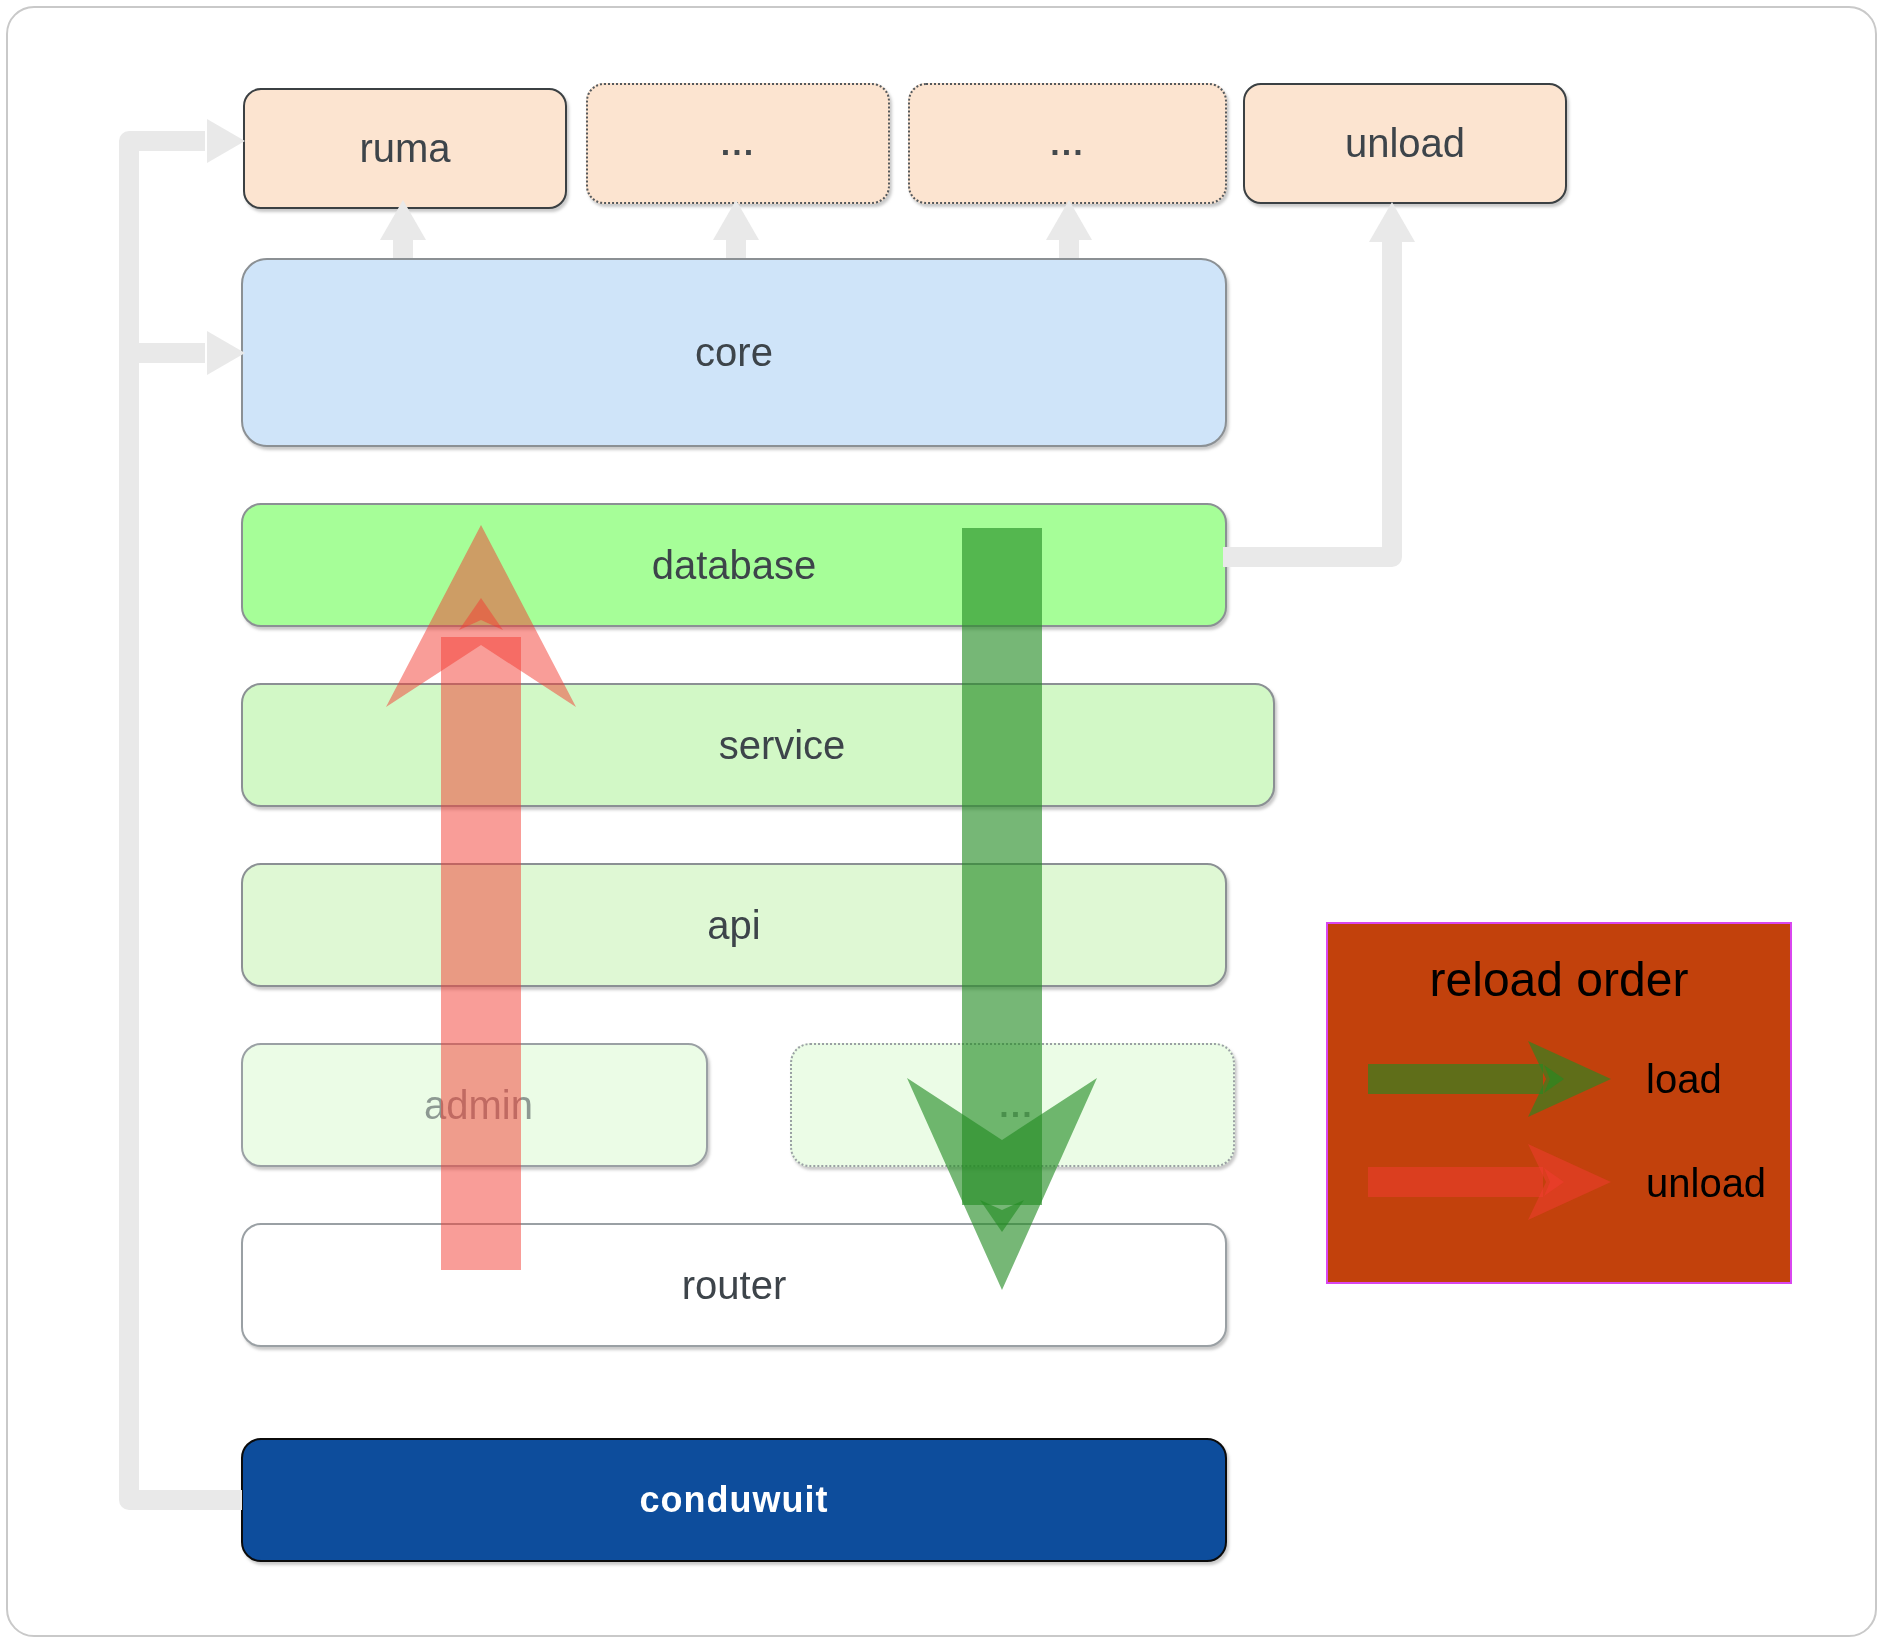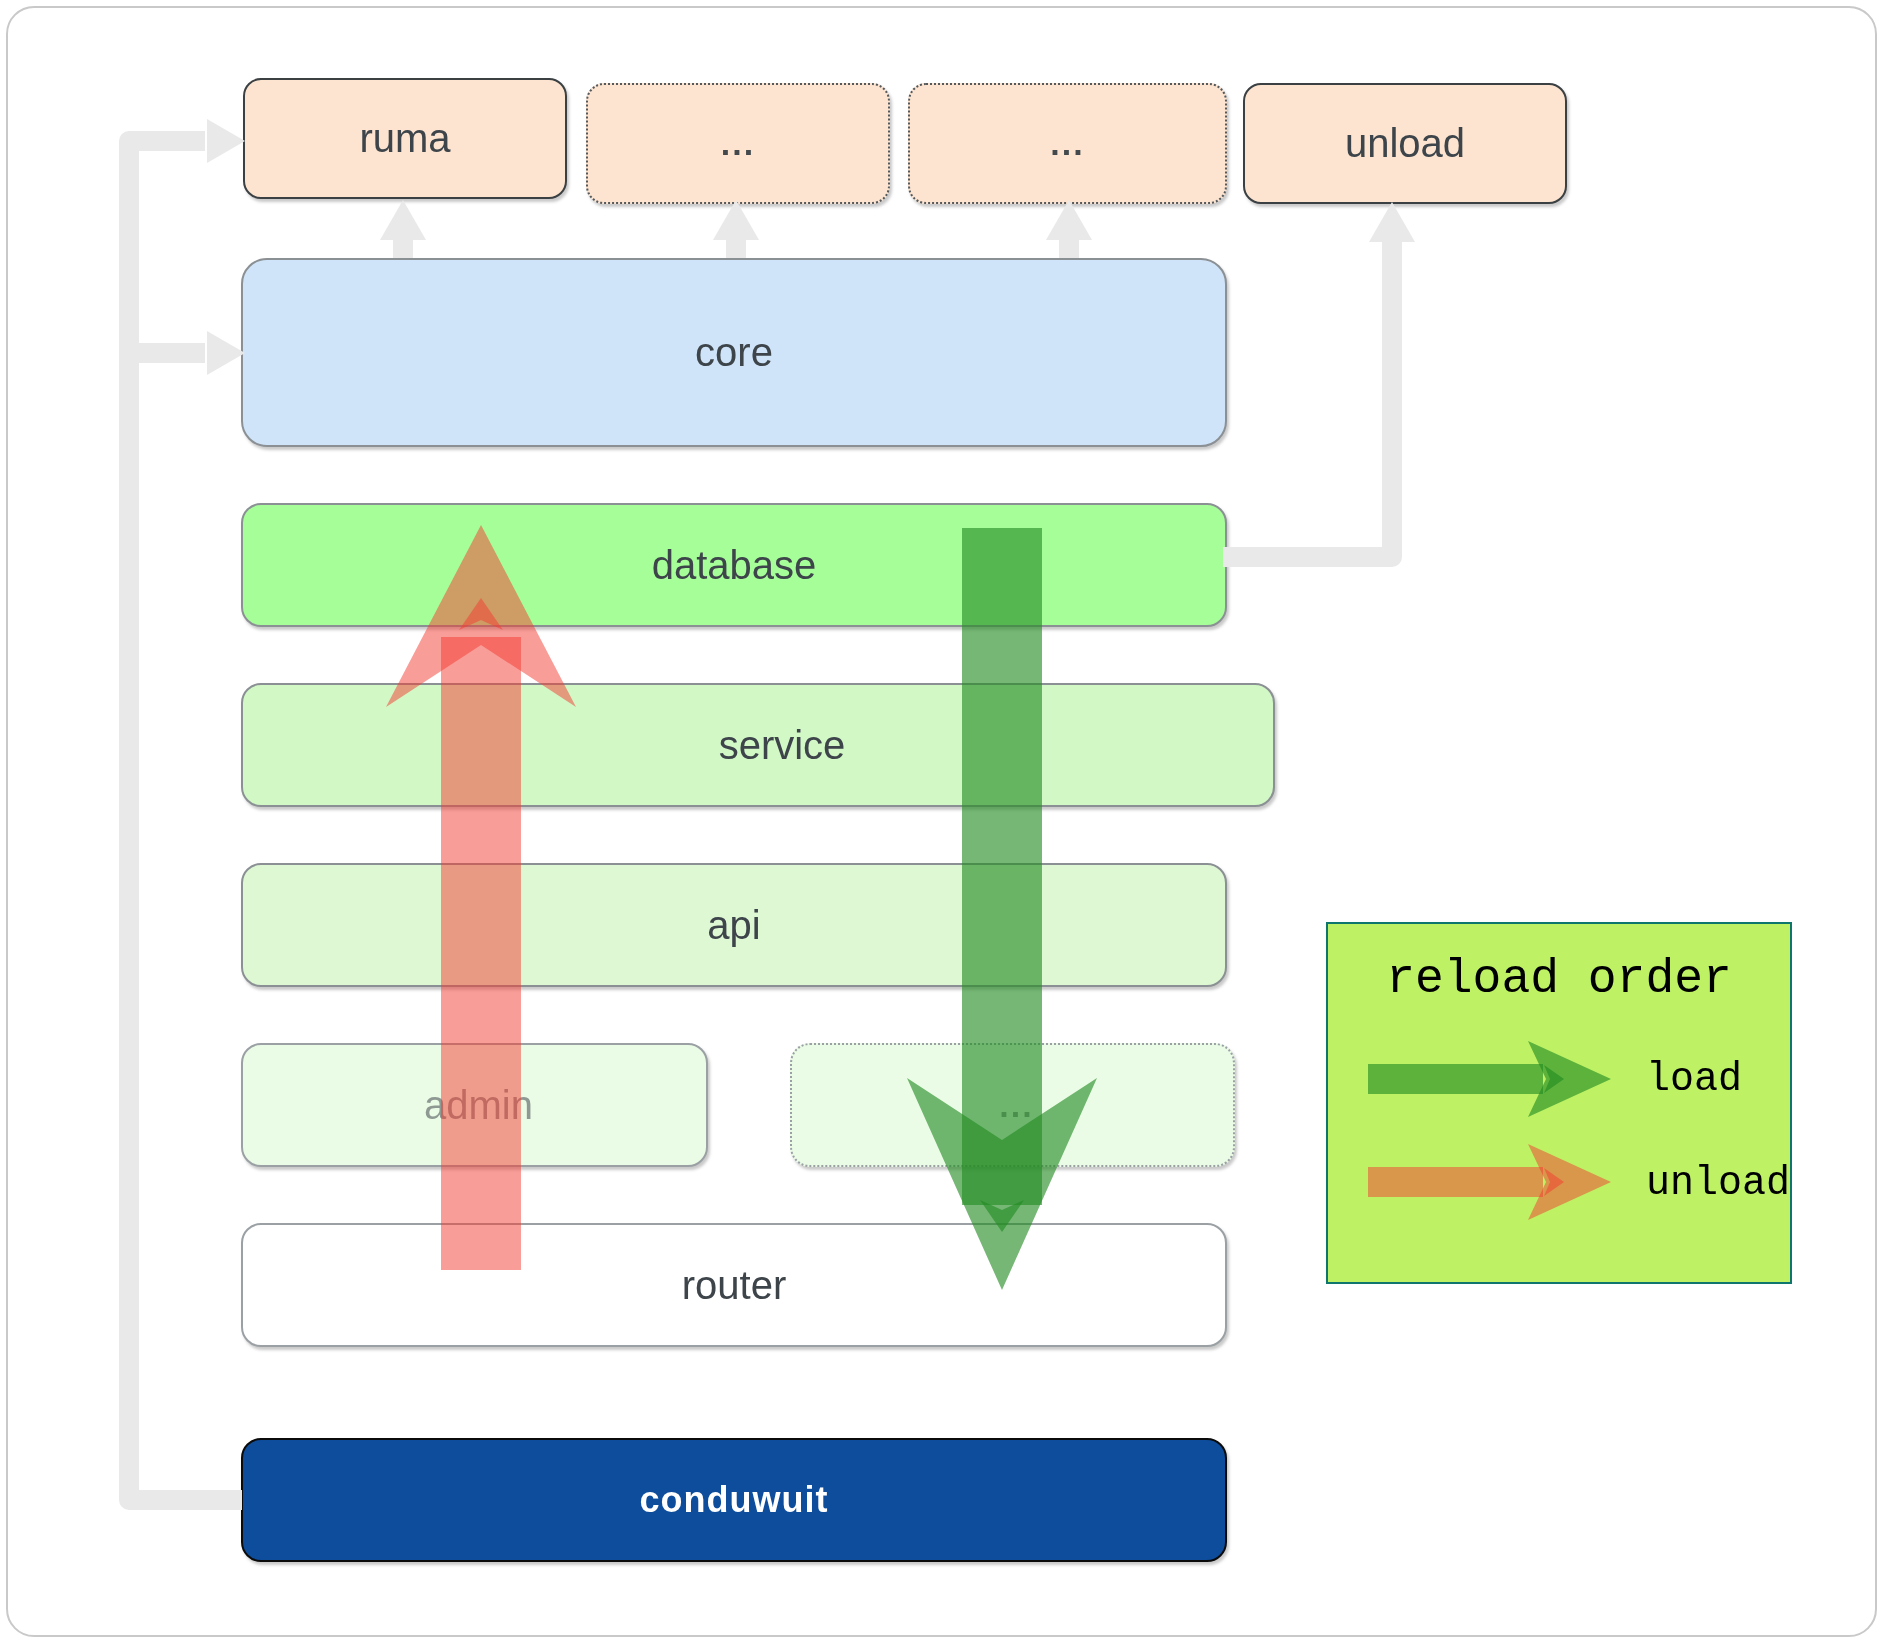--- a/index.html
+++ b/index.html
@@ -18,33 +18,33 @@
   .green-light{background:var(--api-green);border:2px solid #8b9094;}
   .green-faint{background:var(--faint-green);border:2px solid #9aa0a4;padding-left:8px;}
   .green-faint.dotted{border:2px dotted #9aa0a4;}
   .white-box{background:#ffffff;border:2px solid #9aa0a4;}
   .navy{background:var(--conduwuit-blue);border:2px solid #0b0b0b;color:#ffffff;
         font-weight:600;letter-spacing:1px;font-size:36px;}
   .dots{font-weight:700;font-size:34px;letter-spacing:2px;color:#43494d;}
   .faded{color:rgba(63,71,76,.55);}
   .overlay{position:absolute;left:0;top:0;pointer-events:none;}
   .legend{position:absolute;left:1326px;top:922px;width:462px;height:358px;
-          background:#bef264;border:2px solid #0f766e;font-family:Liberation Mono, monospace;}
+          background:#c2410c;border:2px solid #d946ef;}
   .legend-title{position:absolute;left:0;top:28px;width:100%;text-align:center;
           font-size:48px;color:#000;}
   .legend-arrow{position:absolute;left:40px;}
   .legend-label{position:absolute;left:318px;font-size:40px;color:#000;}
 </style>
 </head>
 <body>
 
 <div class="canvas">
   <div class="frame"></div>
 
-  <div class="box peach" style="left:243px;top:78px;width:320px;height:117px;border-radius:18px;">ruma</div>
+  <div class="box peach" style="left:243px;top:88px;width:320px;height:117px;border-radius:18px;">ruma</div>
   <div class="box peach dotted dots" style="left:586px;top:83px;width:300px;height:117px;border-radius:18px;">...</div>
   <div class="box peach dotted dots" style="left:908px;top:83px;width:315px;height:117px;border-radius:18px;">...</div>
   <div class="box peach" style="left:1243px;top:83px;width:320px;height:117px;border-radius:18px;">unload</div>
 
   <div class="box blue" style="left:241px;top:258px;width:982px;height:185px;border-radius:26px;">core</div>
   <div class="box green-bright" style="left:241px;top:503px;width:982px;height:120px;text-align:right;">database</div>
   <div class="box green-mid" style="left:241px;top:683px;width:982px;height:120px;padding-left:48px;">service</div>
   <div class="box green-light" style="left:241px;top:863px;width:982px;height:120px;">api</div>
   <div class="box green-faint faded" style="left:241px;top:1043px;width:455px;height:120px;">admin</div>
   <div class="box green-faint dotted dots faded" style="left:790px;top:1043px;width:433px;height:120px;">...</div>

